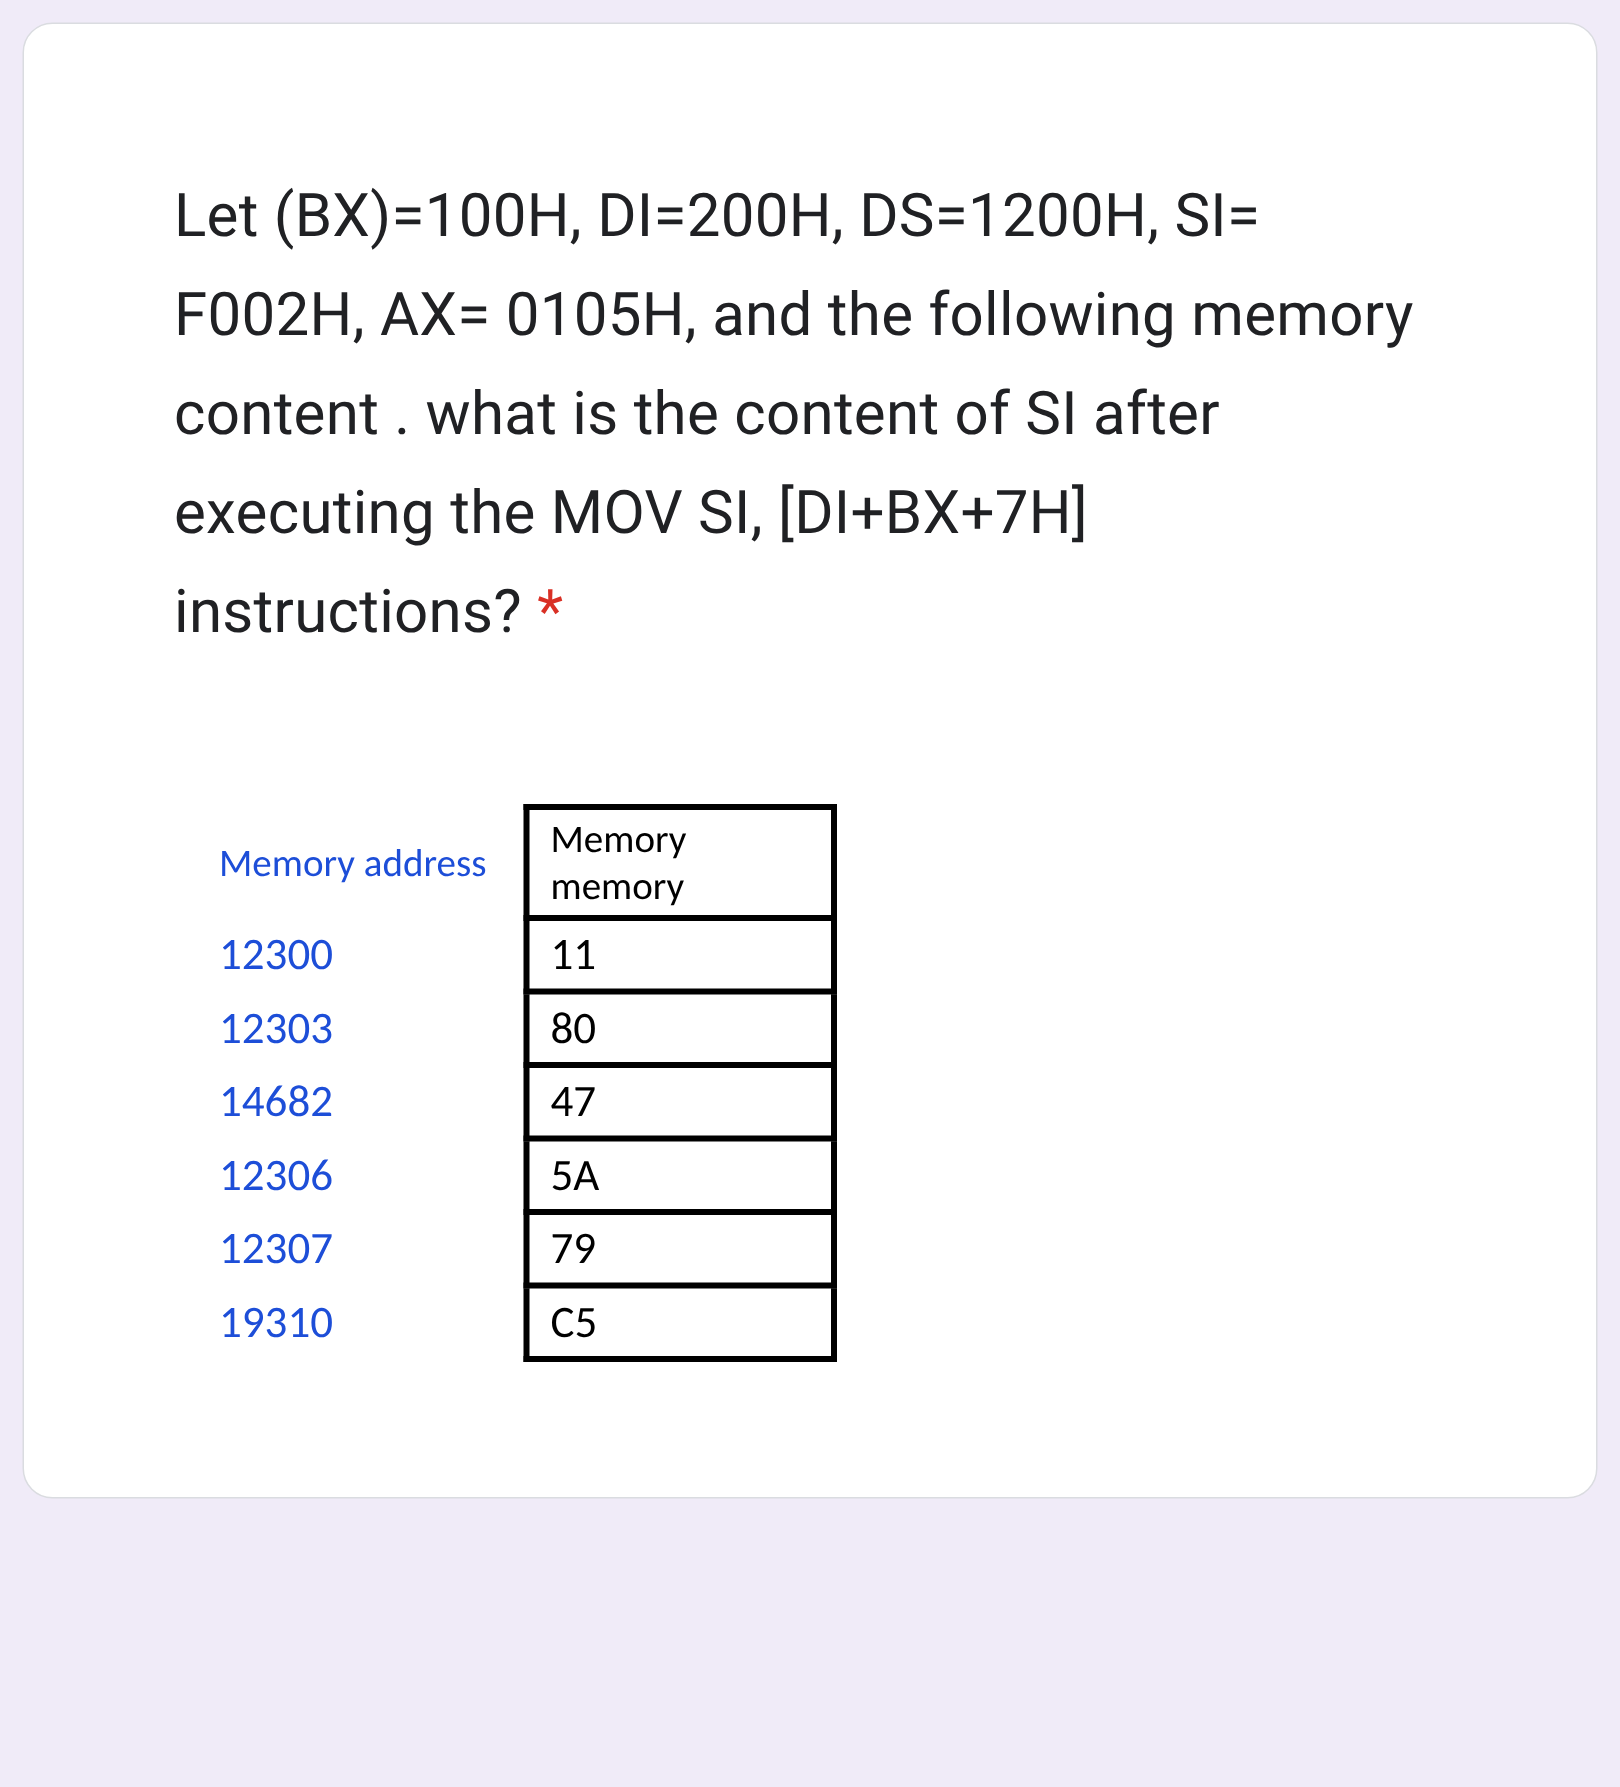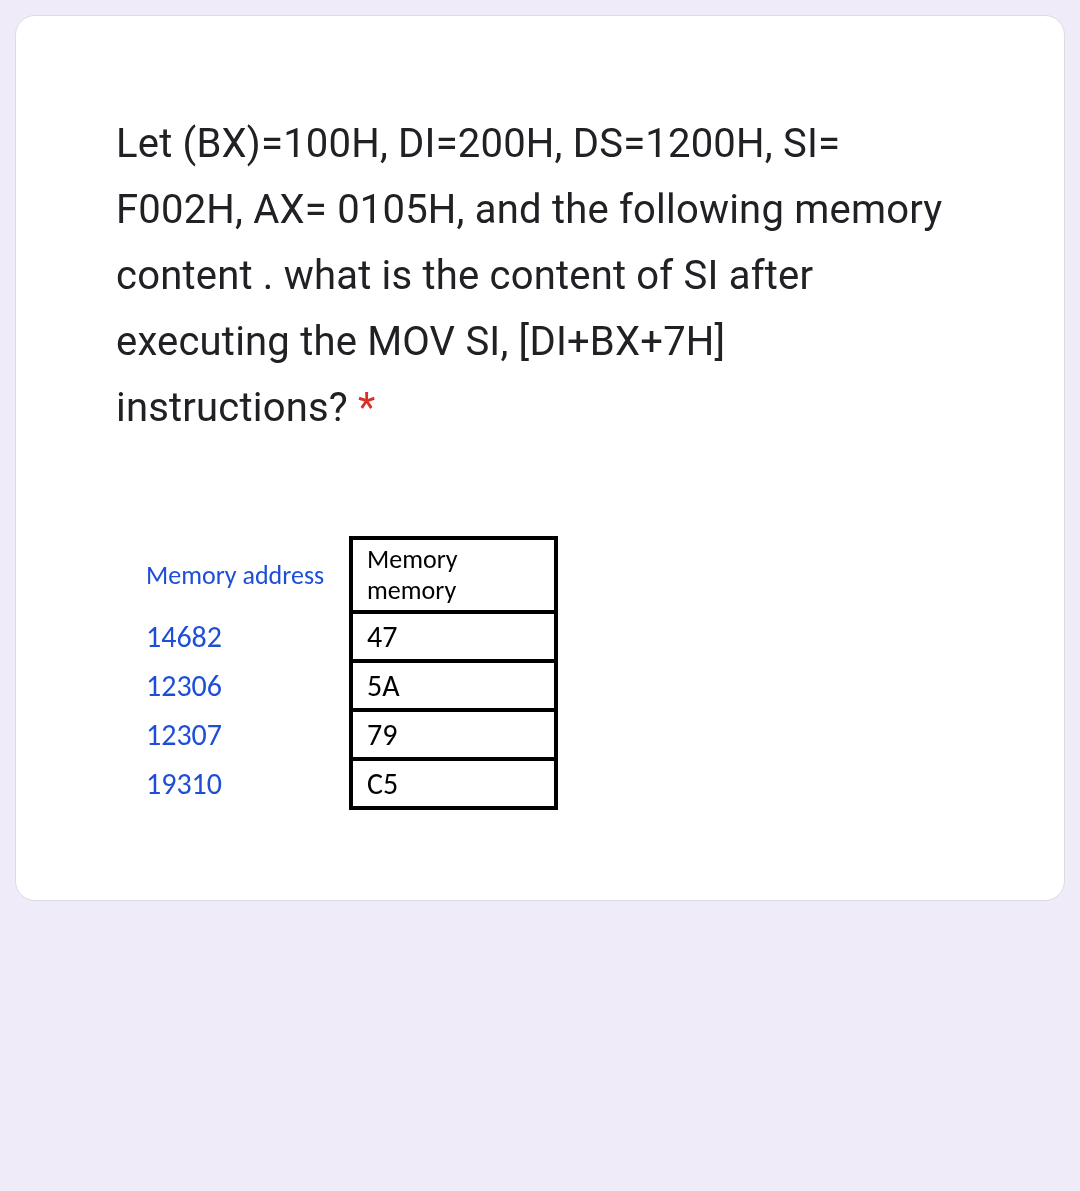--- a/index.html
+++ b/index.html
@@ -79,20 +79,28 @@
   </div>
 
   <div class="table-wrap">
     <table class="mem-table">
       <tbody>
           <tr class="header-row">
         <td class="addr-col">Memory address</td>
         <td class="content-col">Memory memory</td>
       </tr>
       <tr>
+        <td class="addr-col">12300</td>
+        <td class="content-col">11</td>
+      </tr>
+      <tr>
+        <td class="addr-col">12303</td>
+        <td class="content-col">80</td>
+      </tr>
+      <tr>
         <td class="addr-col">14682</td>
         <td class="content-col">47</td>
       </tr>
       <tr>
         <td class="addr-col">12306</td>
         <td class="content-col">5A</td>
       </tr>
       <tr>
         <td class="addr-col">12307</td>
         <td class="content-col">79</td>

